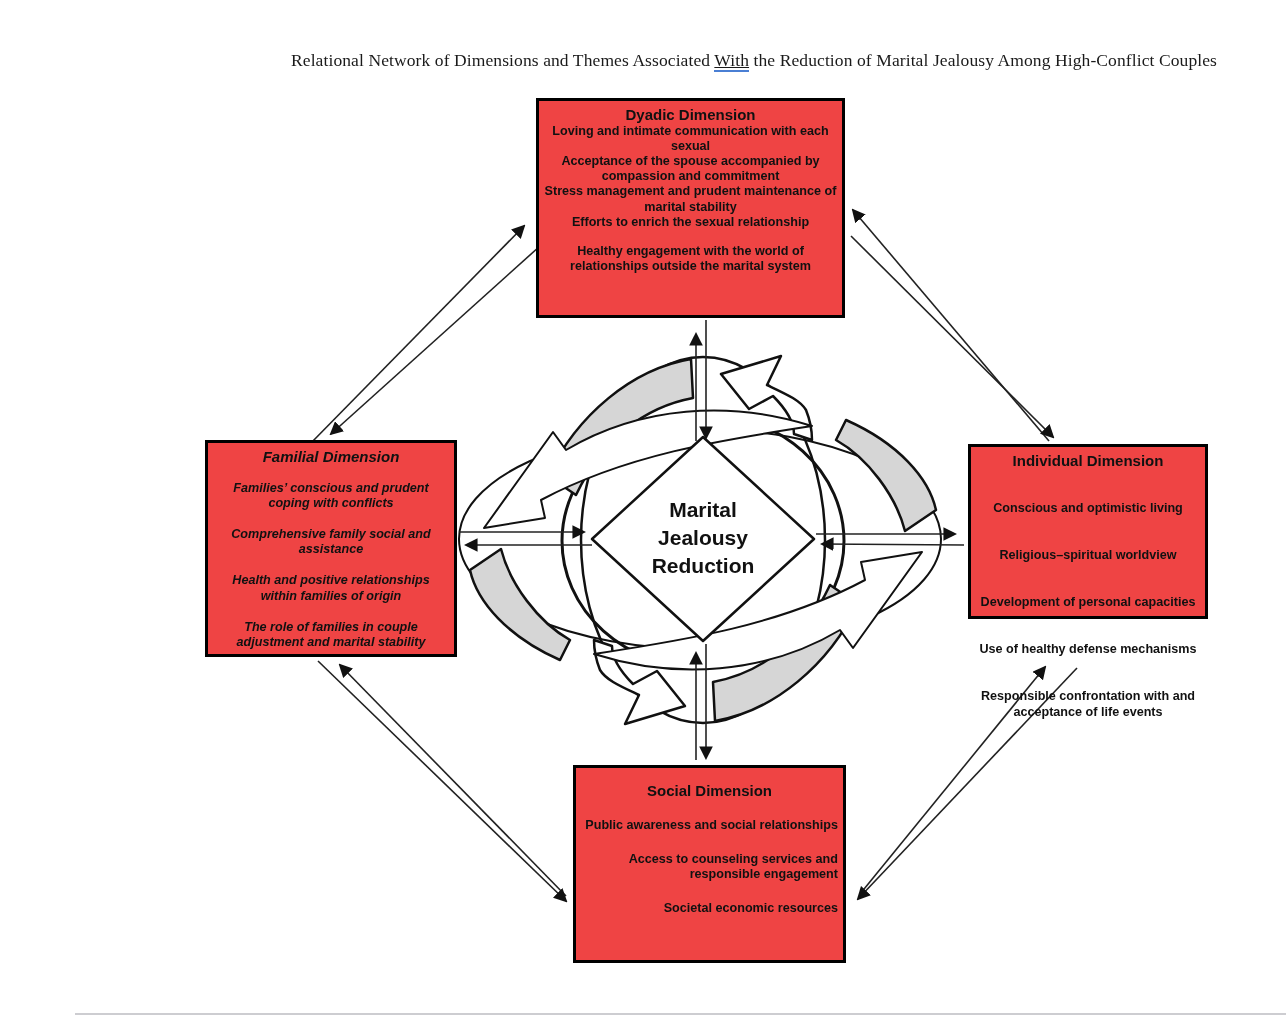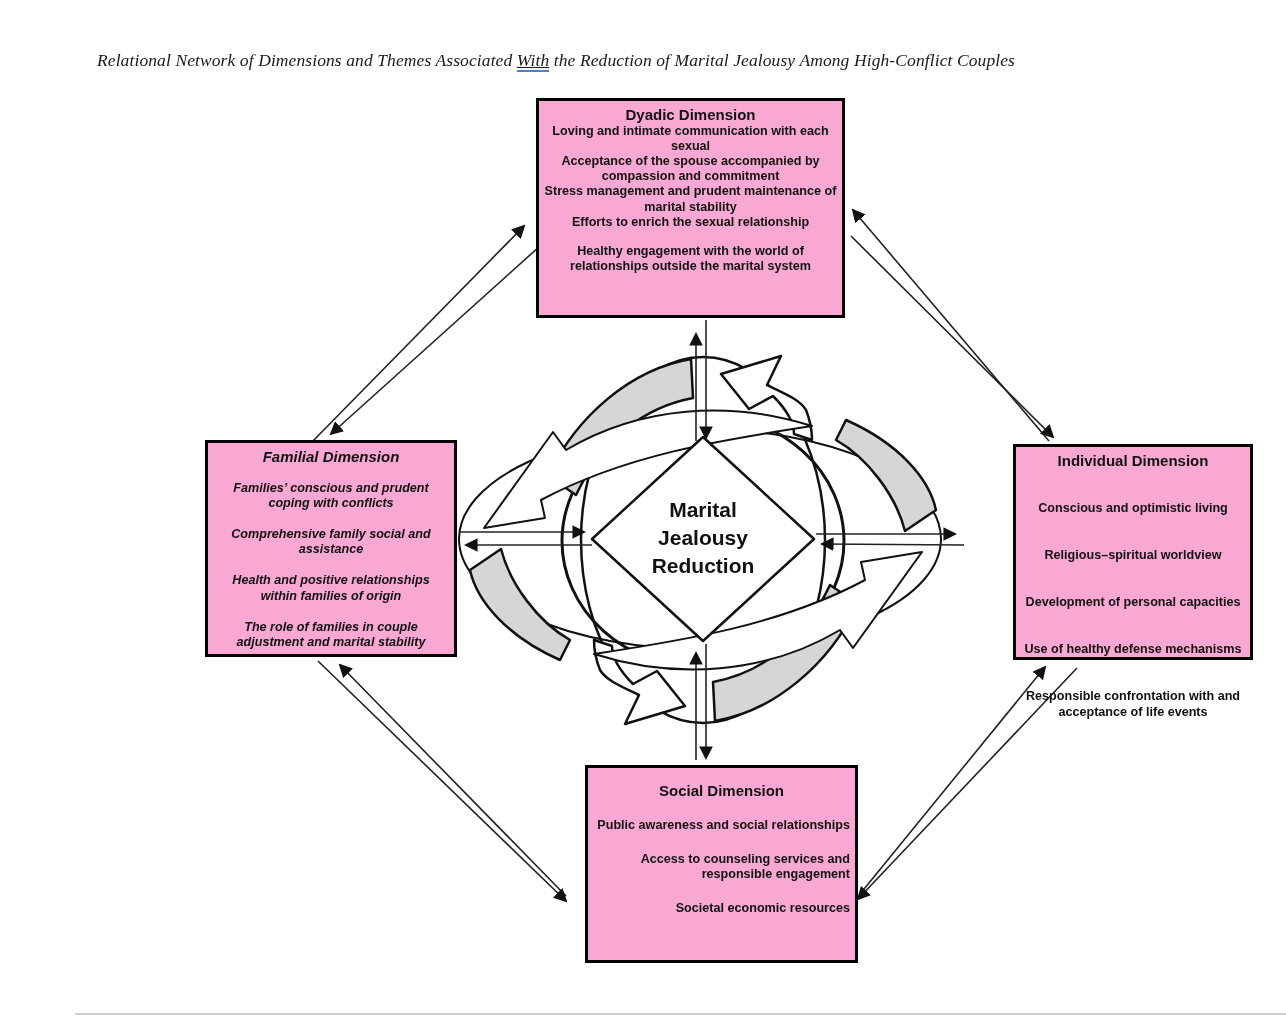--- a/index.html
+++ b/index.html
@@ -2,41 +2,41 @@
 <html><head>
 <meta charset="utf-8">
 <style>
   html,body{margin:0;padding:0;}
   body{
     width:1286px;height:1022px;position:relative;background:#ffffff;
     font-family:"Liberation Sans", sans-serif;color:#111;overflow:hidden;
   }
   .figure-title{
     position:absolute;left:97px;top:50px;width:1120px;
-    font-family:"Liberation Serif", serif;font-style:italic;
-    font-size:17.5px;color:#1a1a1a;letter-spacing:.1px;white-space:nowrap;
+    font-family:"Liberation Serif", serif;
+    font-size:17.5px;color:#1a1a1a;letter-spacing:.1px;white-space:nowrap;text-align:right;
   }
   .figure-title .u{
     text-decoration:underline;
     border-bottom:2px solid #4a7fd4;padding-bottom:0px;
   }
   .box{
-    position:absolute;background:#f9a8d4;border:3px solid #000;
+    position:absolute;background:#ef4444;border:3px solid #000;
     box-sizing:border-box;text-align:center;padding:2px 5px;
   }
   .box .box-title{font-size:15px;font-weight:bold;margin-top:3px;}
   .box .item{font-size:12.6px;font-weight:bold;line-height:1.2;}
   .box-dyadic{left:536px;top:98px;width:309px;height:220px;}
   .box-dyadic .box-title{margin-bottom:1px;}
   .box-dyadic .item.gap{margin-top:14px;}
   .box-familial{left:205px;top:440px;width:252px;height:217px;font-style:italic;}
   .box-familial .item{margin-top:16px;}
-  .box-individual{left:1013px;top:444px;width:240px;height:216px;}
+  .box-individual{left:968px;top:444px;width:240px;height:175px;}
   .box-individual .item{margin-top:32px;}
-  .box-social{left:573px;top:765px;width:273px;height:198px;margin-left:12px;}
+  .box-social{left:573px;top:765px;width:273px;height:198px;}
   .box-social .box-title{margin-top:12px;}
   .box-social .item{margin-top:19px;text-align:right;}
   svg.diagram{position:absolute;left:0;top:0;}
   .ring{fill:none;stroke:#111;}
   .band{fill:#d6d6d6;stroke:#111;stroke-width:2.5;stroke-linejoin:round;}
   .blockarrow{fill:#ffffff;stroke:#111;stroke-width:2.5;stroke-linejoin:round;}
   .thinarrow{fill:#ffffff;stroke:#111;stroke-width:2;stroke-linejoin:round;}
   .conn{stroke:#222;stroke-width:1.6;}
   .diamond{fill:#ffffff;stroke:#111;stroke-width:2.5;stroke-linejoin:round;}
   .center-text{font-family:"Liberation Sans",sans-serif;font-size:21px;font-weight:bold;fill:#111;}

